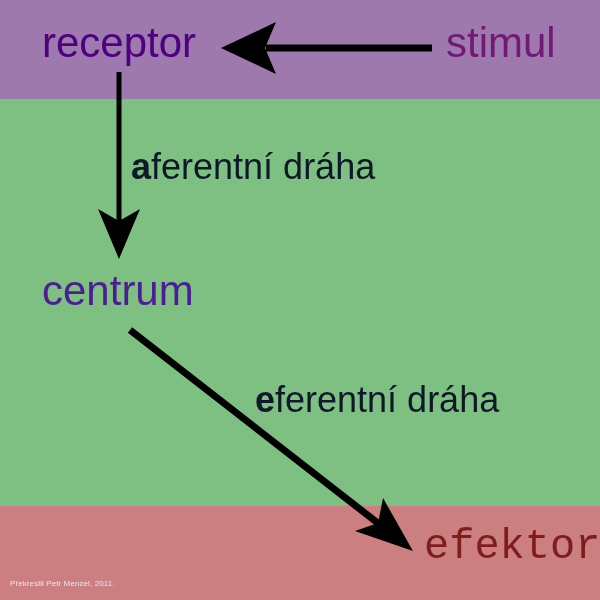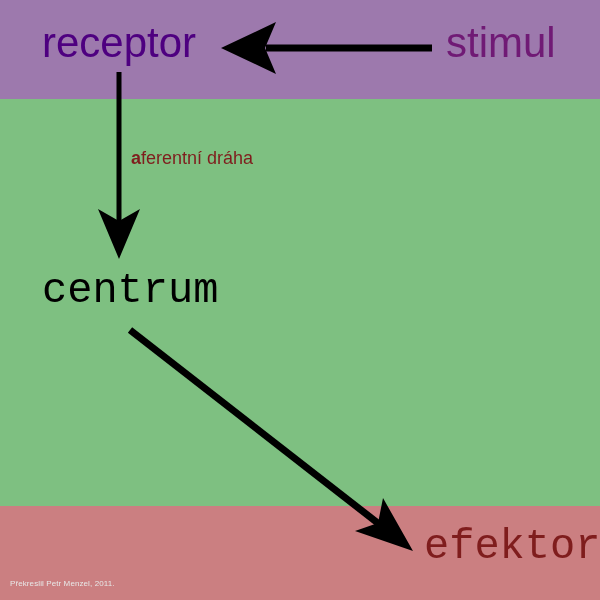--- a/index.html
+++ b/index.html
@@ -50,35 +50,34 @@
   #label-stimul {
     left: 446px;
     top: 22px;
     font-size: 42px;
     color: #701a75;
   }
   #label-centrum {
     left: 42px;
     top: 270px;
     font-size: 42px;
-    color: #000000;
-    font-family: Liberation Mono, monospace;
+    color: #4c1d95;
   }
   #label-efektor {
     left: 424px;
     top: 526px;
     font-size: 42px;
     color: #7f1d1d;
     font-family: Liberation Mono, monospace;
   }
   .path-label {
     position: absolute;
     white-space: nowrap;
-    color: #7f1d1d;
-    font-size: 18px;
+    color: #0f172a;
+    font-size: 36px;
     line-height: 1;
   }
   #label-aferentni {
     left: 131px;
     top: 149px;
   }
   #label-eferentni {
     left: 255px;
     top: 382px;
   }
@@ -133,16 +132,17 @@
   <div class="node-label" id="label-receptor">receptor</div>
 
   <div class="node-label" id="label-stimul">stimul</div>
 
   <div class="node-label" id="label-centrum">centrum</div>
 
   <div class="node-label" id="label-efektor">efektor</div>
 
   <div class="path-label" id="label-aferentni"><b>a</b><span>ferentní dráha</span></div>
 
+  <div class="path-label" id="label-eferentni"><b>e</b><span>ferentní dráha</span></div>
 
   <div id="credit-text">Překreslil Petr Menzel, 2011.</div>
 
 </div>
 
 </body></html>

